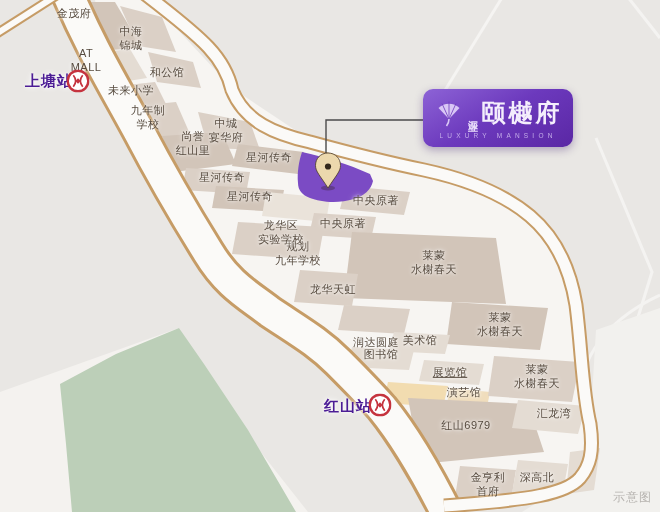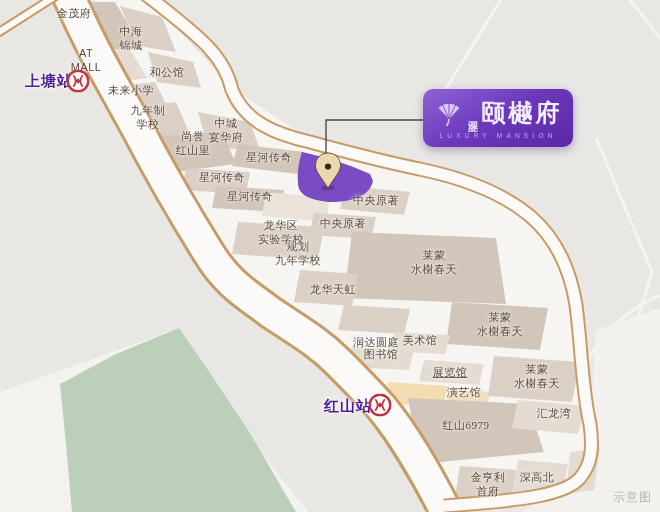--- a/index.html
+++ b/index.html
@@ -175,21 +175,21 @@
     <div class="map-label" style="left: 376px; top: 318px; margin-top: 24px;">润达圆庭</div>
     <div class="map-label" style="left: 500px; top: 324px;">莱蒙
 水榭春天</div>
     <div class="map-label" style="left: 420px; top: 340px;">美术馆</div>
     <div class="map-label" style="left: 381px; top: 354px;">图书馆</div>
     <div class="map-label" style="left: 450px; top: 372px; text-decoration: underline;">展览馆</div>
     <div class="map-label" style="left: 416px; top: 392px; margin-left: 48px;">演艺馆</div>
     <div class="map-label" style="left: 537px; top: 376px;">莱蒙
 水榭春天</div>
     <div class="map-label" style="left: 554px; top: 413px;">汇龙湾</div>
-    <div class="map-label" style="left: 466px; top: 425px; font-family: Liberation Serif, serif;">红山6979</div>
+    <div class="map-label" style="left: 466px; top: 425px;">红山6979</div>
     <div class="map-label" style="left: 537px; top: 477px;">深高北</div>
     <div class="map-label" style="left: 488px; top: 484px;">金亨利
 首府</div>
     <div class="station-label" style="left: 38px; top: 81px;">上塘站</div>
     <div class="metro-icon" style="left: 78px; top: 81px;">
     <svg width="23" height="23" viewBox="0 0 23 23">
       <circle cx="11.5" cy="11.5" r="10.3" fill="#fff" stroke="#c5333e" stroke-width="2.4"></circle>
       <g stroke="#c5333e" stroke-width="1.7" fill="none">
         <path d="M6.8,5.8 Q11.5,11.5 6.8,17.2"></path>
         <path d="M16.2,5.8 Q11.5,11.5 16.2,17.2"></path>

